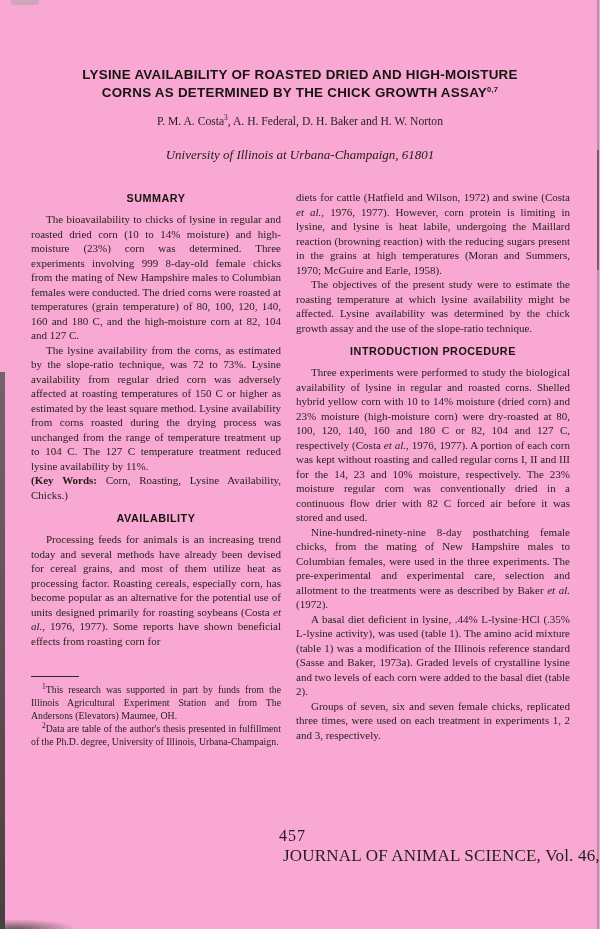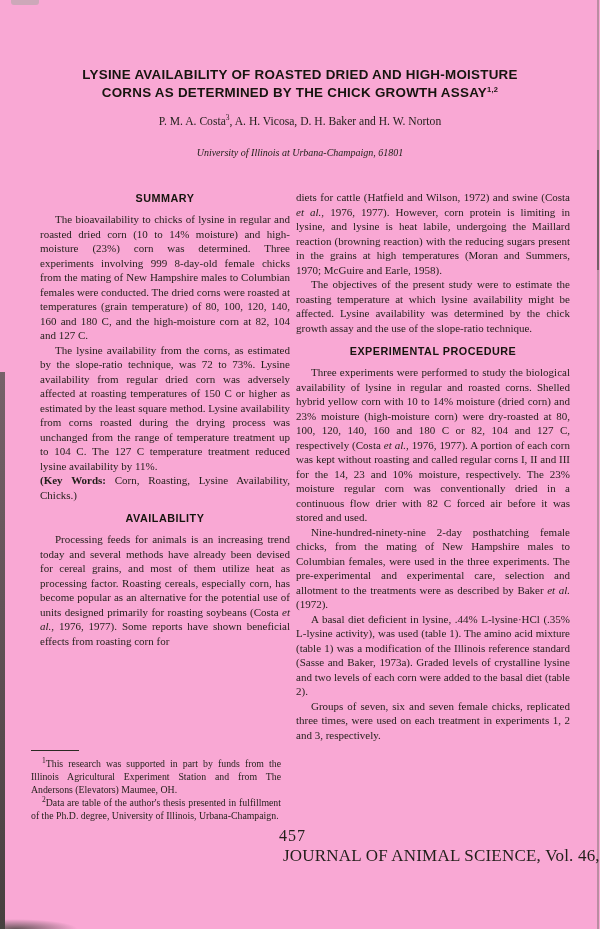--- a/index.html
+++ b/index.html
@@ -22,77 +22,77 @@
   .art-right-line-dark{position:absolute;right:1px;top:150px;width:2px;height:120px;background:rgba(60,58,54,.55);}
 
   .title-block{position:absolute;left:40px;right:40px;top:66px;text-align:center;}
   .title-line{
     font-family:"Liberation Sans", sans-serif;
     font-weight:bold;font-size:13.4px;line-height:17.5px;
     letter-spacing:.25px;color:#17150f;
   }
   .sup{vertical-align:super;font-size:7.5px;line-height:0;}
   .authors{margin-top:14px;font-size:11.6px;color:#211f1a;}
-  .affiliation{margin-top:19px;font-style:italic;font-size:10px;color:#23211c;}
+  .affiliation{margin-top:19px;font-style:italic;font-size:13px;color:#23211c;}
 
   .col{position:absolute;text-align:justify;}
-  .col-left{left:40px;width:250px;top:192px;}
+  .col-left{left:31px;width:250px;top:192px;}
   .col-right{left:296px;width:274px;top:190px;}
 
   .sec-heading{
     font-family:"Liberation Sans", sans-serif;
     font-weight:bold;font-size:10.8px;letter-spacing:.5px;
     text-align:center;margin:0 0 8px 0;color:#17150f;
   }
   .sec-heading.spaced{margin-top:10px;}
   .col p{margin:0;font-size:11px;line-height:14.5px;}
   .col p.indent{text-indent:15px;}
   .bd{font-weight:bold;}
   .it{font-style:italic;}
 
-  .footnotes{position:absolute;left:31px;width:250px;top:750px;text-align:justify;}
+  .footnotes{position:absolute;left:31px;width:250px;top:676px;text-align:justify;}
   .fn-rule{width:48px;border-top:1.2px solid #2b2923;margin:0 0 6px 0;}
   .footnotes p{margin:0;font-size:9.8px;line-height:13.1px;text-indent:11px;}
 
   .page-number{position:absolute;left:279px;top:827px;font-size:16px;letter-spacing:1px;color:#211f1a;}
   .journal-line{position:absolute;left:283px;top:846px;font-size:17px;letter-spacing:.2px;color:#211f1a;white-space:nowrap;}
 </style>
 </head>
 <body>
 
 <div class="page">
 
   <div class="art-top-speck"></div>
   <div class="art-left-band"></div>
   <div class="art-bottom-smudge"></div>
   <div class="art-right-line"></div>
   <div class="art-right-line-dark"></div>
 
   <div class="title-block">
     <div class="title-line">LYSINE AVAILABILITY OF ROASTED DRIED AND HIGH-MOISTURE</div>
-    <div class="title-line"><span>CORNS AS DETERMINED BY THE CHICK GROWTH ASSAY</span><span class="sup">1,2</span></div>
-    <div class="authors"><span>P. M. A. Costa</span><span class="sup">3</span><span>, A. H. Vicosa, D. H. Baker and H. W. Norton</span></div>
+    <div class="title-line"><span>CORNS AS DETERMINED BY THE CHICK GROWTH ASSAY</span><span class="sup">0,7</span></div>
+    <div class="authors"><span>P. M. A. Costa</span><span class="sup">3</span><span>, A. H. Federal, D. H. Baker and H. W. Norton</span></div>
     <div class="affiliation">University of Illinois at Urbana-Champaign, 61801</div>
   </div>
 
   <div class="col col-left">
     <div class="sec-heading">SUMMARY</div>
     <p class="indent">The bioavailability to chicks of lysine in regular and roasted dried corn (10 to 14% moisture) and high-moisture (23%) corn was determined. Three experiments involving 999 8-day-old female chicks from the mating of New Hampshire males to Columbian females were conducted. The dried corns were roasted at temperatures (grain temperature) of 80, 100, 120, 140, 160 and 180 C, and the high-moisture corn at 82, 104 and 127 C.</p>
     <p class="indent">The lysine availability from the corns, as estimated by the slope-ratio technique, was 72 to 73%. Lysine availability from regular dried corn was adversely affected at roasting temperatures of 150 C or higher as estimated by the least square method. Lysine availability from corns roasted during the drying process was unchanged from the range of temperature treatment up to 104 C. The 127 C temperature treatment reduced lysine availability by 11%.</p>
     <p><span class="bd">(Key Words:</span><span> Corn, Roasting, Lysine Availability, Chicks.)</span></p>
     <div class="sec-heading spaced">AVAILABILITY</div>
     <p class="indent"><span>Processing feeds for animals is an increasing trend today and several methods have already been devised for cereal grains, and most of them utilize heat as processing factor. Roasting cereals, especially corn, has become popular as an alternative for the potential use of units designed primarily for roasting soybeans (Costa </span><span class="it">et al.</span><span>, 1976, 1977). Some reports have shown beneficial effects from roasting corn for</span></p>
   </div>
 
   <div class="col col-right">
     <p><span>diets for cattle (Hatfield and Wilson, 1972) and swine (Costa </span><span class="it">et al.</span><span>, 1976, 1977). However, corn protein is limiting in lysine, and lysine is heat labile, undergoing the Maillard reaction (browning reaction) with the reducing sugars present in the grains at high temperatures (Moran and Summers, 1970; McGuire and Earle, 1958).</span></p>
     <p class="indent">The objectives of the present study were to estimate the roasting temperature at which lysine availability might be affected. Lysine availability was determined by the chick growth assay and the use of the slope-ratio technique.</p>
-    <div class="sec-heading spaced">EXPERIMENTAL PROCEDURE</div>
+    <div class="sec-heading spaced">INTRODUCTION PROCEDURE</div>
     <p class="indent"><span>Three experiments were performed to study the biological availability of lysine in regular and roasted corns. Shelled hybrid yellow corn with 10 to 14% moisture (dried corn) and 23% moisture (high-moisture corn) were dry-roasted at 80, 100, 120, 140, 160 and 180 C or 82, 104 and 127 C, respectively (Costa </span><span class="it">et al.</span><span>, 1976, 1977). A portion of each corn was kept without roasting and called regular corns I, II and III for the 14, 23 and 10% moisture, respectively. The 23% moisture regular corn was conventionally dried in a continuous flow drier with 82 C forced air before it was stored and used.</span></p>
-    <p class="indent"><span>Nine-hundred-ninety-nine 2-day posthatching female chicks, from the mating of New Hampshire males to Columbian females, were used in the three experiments. The pre-experimental and experimental care, selection and allotment to the treatments were as described by Baker </span><span class="it">et al.</span><span> (1972).</span></p>
+    <p class="indent"><span>Nine-hundred-ninety-nine 8-day posthatching female chicks, from the mating of New Hampshire males to Columbian females, were used in the three experiments. The pre-experimental and experimental care, selection and allotment to the treatments were as described by Baker </span><span class="it">et al.</span><span> (1972).</span></p>
     <p class="indent">A basal diet deficient in lysine, .44% L-lysine·HCl (.35% L-lysine activity), was used (table 1). The amino acid mixture (table 1) was a modification of the Illinois reference standard (Sasse and Baker, 1973a). Graded levels of crystalline lysine and two levels of each corn were added to the basal diet (table 2).</p>
     <p class="indent">Groups of seven, six and seven female chicks, replicated three times, were used on each treatment in experiments 1, 2 and 3, respectively.</p>
   </div>
 
   <div class="footnotes">
     <div class="fn-rule"></div>
     <p><span class="sup">1</span><span>This research was supported in part by funds from the Illinois Agricultural Experiment Station and from The Andersons (Elevators) Maumee, OH.</span></p>
     <p><span class="sup">2</span><span>Data are table of the author's thesis presented in fulfillment of the Ph.D. degree, University of Illinois, Urbana-Champaign.</span></p>
   </div>
 

